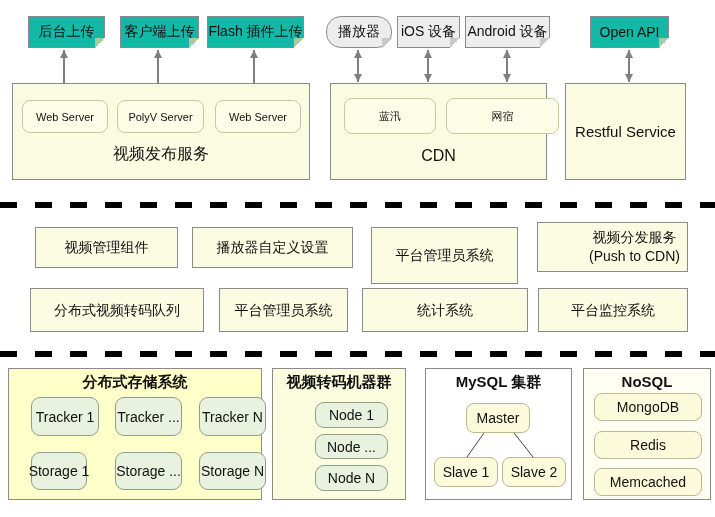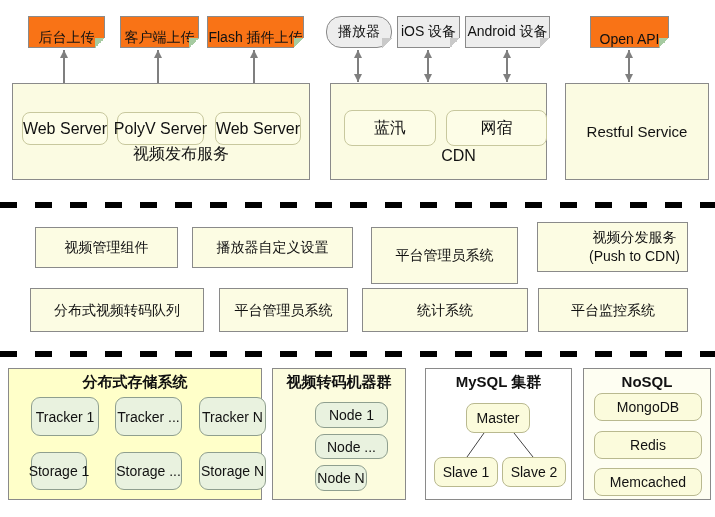--- a/index.html
+++ b/index.html
@@ -7,36 +7,36 @@
     position:relative;width:715px;height:517px;background:#ffffff;
     font-family:"Liberation Sans","DejaVu Sans",sans-serif;color:#111;
     overflow:hidden;
   }
   
   .note{
     position:absolute;height:32px;box-sizing:border-box;
     border:1px solid #8a8a8a;display:flex;align-items:center;justify-content:center;
     font-size:14px;white-space:nowrap;
   }
-  .note.green{background:#f97316;align-items:flex-end;}
+  .note.green{background:#14b8a6;}
   .note.gray{background:#ededed;}
   .note::after{content:"";position:absolute;right:-1px;bottom:-1px;width:10px;height:10px;}
   .note.green::after{background:linear-gradient(to bottom right,#a6cba1 50%,#ffffff 50%);}
   .note.gray::after{background:linear-gradient(to bottom right,#c9c9c9 50%,#ffffff 50%);}
   
   .varrow{position:absolute;width:2px;background:#7f7f7f;}
   .varrow::before{content:"";position:absolute;top:0;left:-3px;width:0;height:0;
     border-left:4px solid transparent;border-right:4px solid transparent;border-bottom:8px solid #7f7f7f;}
   .varrow::after{content:"";position:absolute;bottom:0;left:-3px;width:0;height:0;
     border-left:4px solid transparent;border-right:4px solid transparent;border-top:8px solid #7f7f7f;}
   
   .container{position:absolute;background:#fbfbe2;border:1px solid #8a8a8a;box-sizing:border-box;}
   .rbox{position:absolute;background:#fdfde7;border:1px solid #c8c89e;border-radius:8px;
-    display:flex;align-items:center;justify-content:center;font-size:16px;box-sizing:border-box;white-space:nowrap;margin-top:12px;}
-  .clabel{position:absolute;left:0;width:100%;text-align:center;font-size:16px;padding-left:20px;}
+    display:flex;align-items:center;justify-content:center;font-size:11px;box-sizing:border-box;white-space:nowrap;}
+  .clabel{position:absolute;left:0;width:100%;text-align:center;font-size:16px;}
   .center-flex{display:flex;align-items:center;justify-content:center;font-size:15px;}
   
   .mbox{position:absolute;background:#fcfce3;border:1px solid #8a8a8a;box-sizing:border-box;
     display:flex;align-items:center;justify-content:center;text-align:center;
     font-size:14px;line-height:1.35;white-space:pre-line;}
   
   .dash{position:absolute;left:0;width:715px;height:6px;
     background:repeating-linear-gradient(to right,#000 0 17px,transparent 17px 35px);}
   
   .bcont{position:absolute;top:368px;height:132px;border:1px solid #8a8a8a;box-sizing:border-box;}
@@ -92,27 +92,27 @@
     <div class="rbox" style="left:202px;top:16px;width:86px;height:33px;">
         <span>Web Server</span>
       </div>
     <div class="clabel" style="bottom:14px;">视频发布服务</div>
   </div>
 
   <div class="container" style="left:330px;top:83px;width:217px;height:97px;">
     <div class="rbox" style="left:13px;top:14px;width:92px;height:36px;">
         <span>蓝汛</span>
       </div>
-    <div class="rbox" style="left:115px;top:14px;width:101px;height:36px;">
+    <div class="rbox" style="left:115px;top:14px;width:113px;height:36px;">
         <span>网宿</span>
       </div>
     <div class="clabel" style="bottom:14px;">CDN</div>
   </div>
 
-  <div class="container center-flex" style="left:565px;top:83px;width:144px;height:97px;">
+  <div class="container center-flex" style="left:565px;top:83px;width:121px;height:97px;">
     <span>Restful Service</span>
   </div>
 
   <div class="dash" style="top:202px;"></div>
 
   <div class="mbox" style="left:35px;top:227px;width:143px;height:41px;"><span>视频管理组件</span></div>
   <div class="mbox" style="left:192px;top:227px;width:161px;height:41px;"><span>播放器自定义设置</span></div>
   <div class="mbox" style="left:371px;top:227px;width:147px;height:57px;"><span>平台管理员系统</span></div>
   <div class="mbox" style="left:537px;top:222px;width:151px;height:50px;padding-left:44px;"><span>视频分发服务
 (Push to CDN)</span></div>
@@ -147,21 +147,21 @@
   </div>
 
   <div class="bcont" style="left:272px;width:134px;background:#fcfcde;">
     <div class="btitle">视频转码机器群</div>
     <div class="gbox" style="left:30px;top:33px;width:73px;height:26px;">
         <span>Node 1</span>
       </div>
     <div class="gbox" style="left:30px;top:65px;width:73px;height:25px;">
         <span>Node ...</span>
       </div>
-    <div class="gbox" style="left:30px;top:96px;width:52px;height:26px;">
+    <div class="gbox" style="left:30px;top:96px;width:73px;height:26px;">
         <span>Node N</span>
       </div>
   </div>
 
   <div class="bcont" style="left:425px;width:147px;background:#ffffff;">
     <div class="btitle">MySQL 集群</div>
     <svg class="mysql-lines" width="147" height="132">
       <line x1="58" y1="64" x2="41" y2="88" stroke="#444" stroke-width="1"></line>
       <line x1="88" y1="64" x2="107" y2="88" stroke="#444" stroke-width="1"></line>
     </svg>

